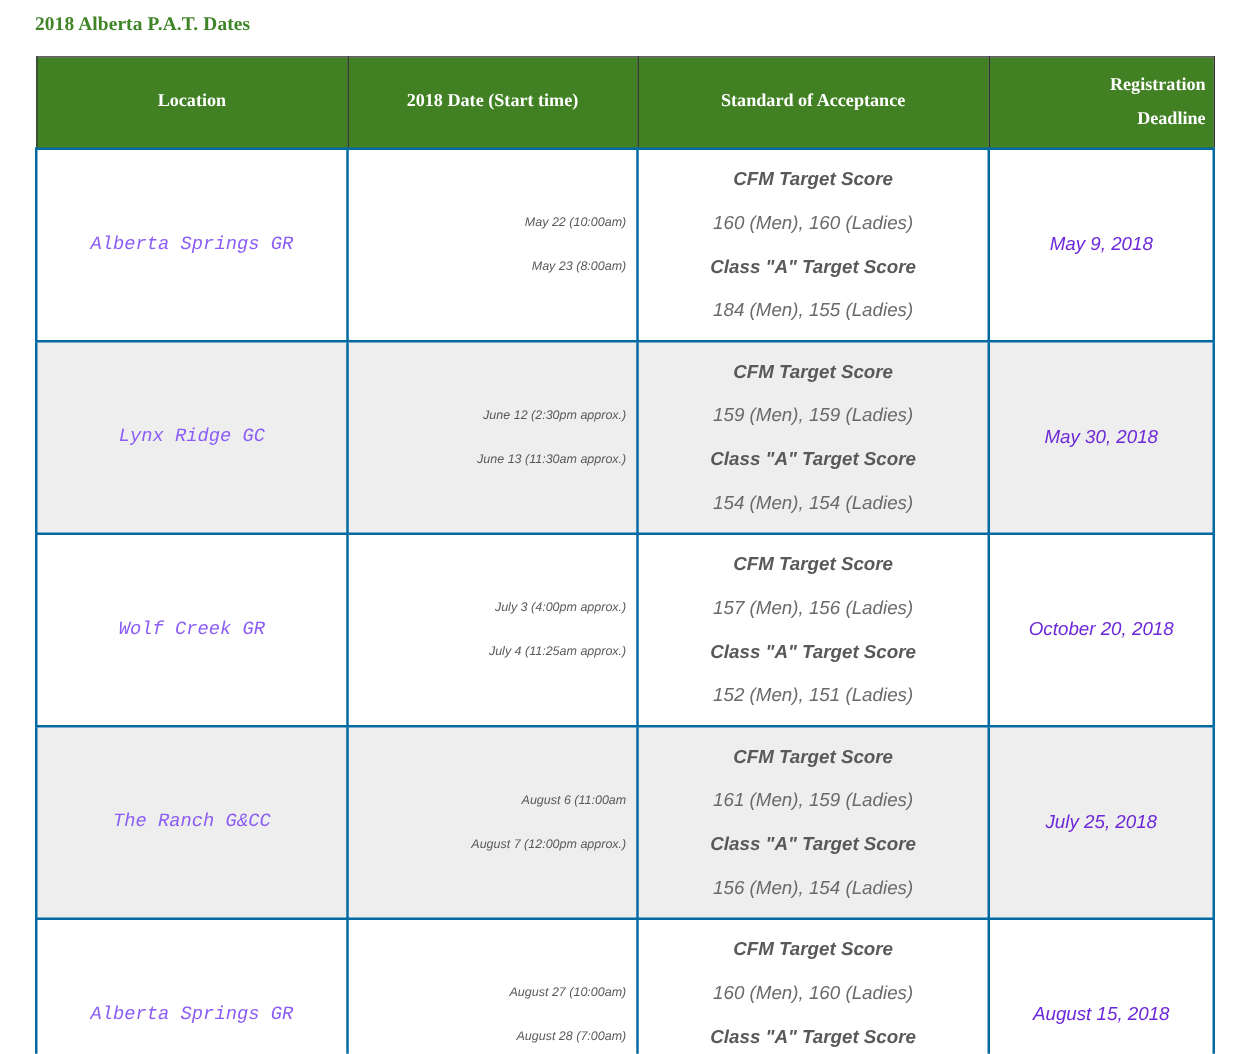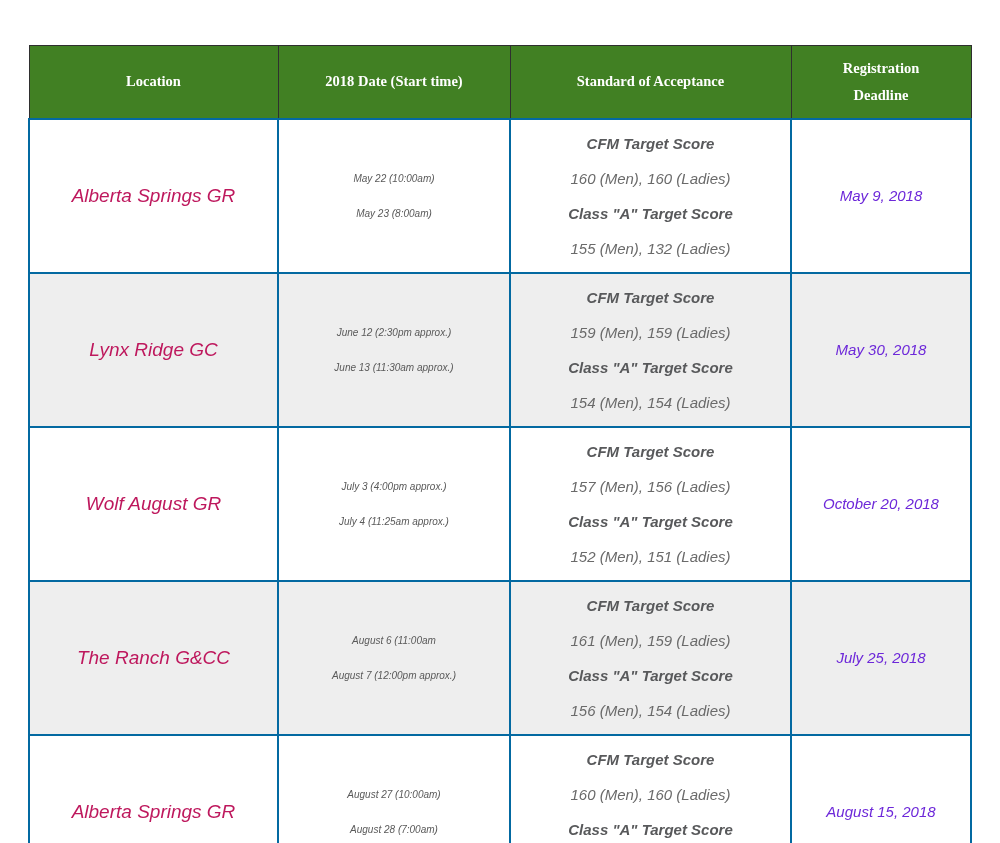--- a/index.html
+++ b/index.html
@@ -78,23 +78,24 @@
     height: 140px;
     background: #ffffff;
   }
 
   tbody tr.striped td {
     background: #eeeeee;
   }
 
   .cell-location {
     font-style: italic;
-    font-size: 19px;
-    color: #be185d;
+    font-size: 15px;
+    color: #8b5cf6;
     line-height: 20px;
+    font-family: Liberation Mono, monospace;
   }
 
   .cell-date {
     font-style: italic;
     font-size: 10px;
     color: #595959;
     line-height: 35px;
   }
 
   .cell-deadline {
@@ -119,27 +120,29 @@
   .std-value {
     display: block;
     font-style: italic;
     font-weight: normal;
     font-size: 15px;
     color: #6a6a6a;
   }
 
   .date-line {
     display: block;
+    text-align: right;
   }
 </style>
 </head>
 <body>
 
 <div class="page">
 
+  <div class="page-title">2018 Alberta P.A.T. Dates</div>
 
   <div class="table-wrap">
     <table class="pat-table">
       <colgroup>
         <col class="c-location">
         <col class="c-date">
         <col class="c-standard">
         <col class="c-deadline">
       </colgroup>
       <thead>
@@ -158,42 +161,42 @@
         <tr>
           <td class="cell-location">Alberta Springs GR</td>
           <td class="cell-date">
             <span class="date-line">May 22 (10:00am)</span>
             <span class="date-line">May 23 (8:00am)</span>
           </td>
           <td class="cell-standard">
             <span class="std-label">CFM Target Score</span>
             <span class="std-value">160 (Men), 160 (Ladies)</span>
             <span class="std-label">Class "A" Target Score</span>
-            <span class="std-value">155 (Men), 132 (Ladies)</span>
+            <span class="std-value">184 (Men), 155 (Ladies)</span>
           </td>
           <td class="cell-deadline">May 9, 2018</td>
         </tr>
 
         <tr class="striped">
           <td class="cell-location">Lynx Ridge GC</td>
           <td class="cell-date">
             <span class="date-line">June 12 (2:30pm approx.)</span>
             <span class="date-line">June 13 (11:30am approx.)</span>
           </td>
           <td class="cell-standard">
             <span class="std-label">CFM Target Score</span>
             <span class="std-value">159 (Men), 159 (Ladies)</span>
             <span class="std-label">Class "A" Target Score</span>
             <span class="std-value">154 (Men), 154 (Ladies)</span>
           </td>
           <td class="cell-deadline">May 30, 2018</td>
         </tr>
 
         <tr>
-          <td class="cell-location">Wolf August GR</td>
+          <td class="cell-location">Wolf Creek GR</td>
           <td class="cell-date">
             <span class="date-line">July 3 (4:00pm approx.)</span>
             <span class="date-line">July 4 (11:25am approx.)</span>
           </td>
           <td class="cell-standard">
             <span class="std-label">CFM Target Score</span>
             <span class="std-value">157 (Men), 156 (Ladies)</span>
             <span class="std-label">Class "A" Target Score</span>
             <span class="std-value">152 (Men), 151 (Ladies)</span>
           </td>

